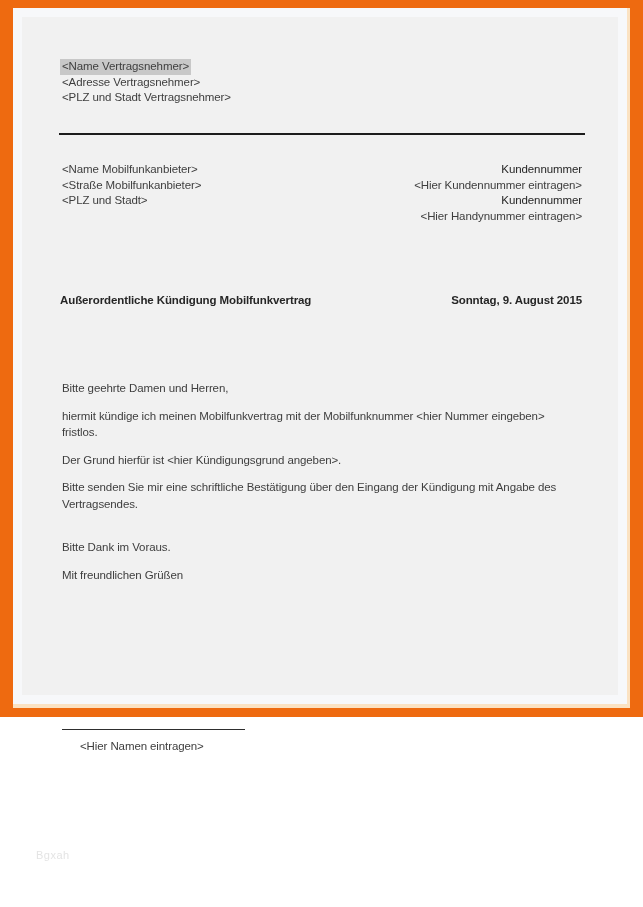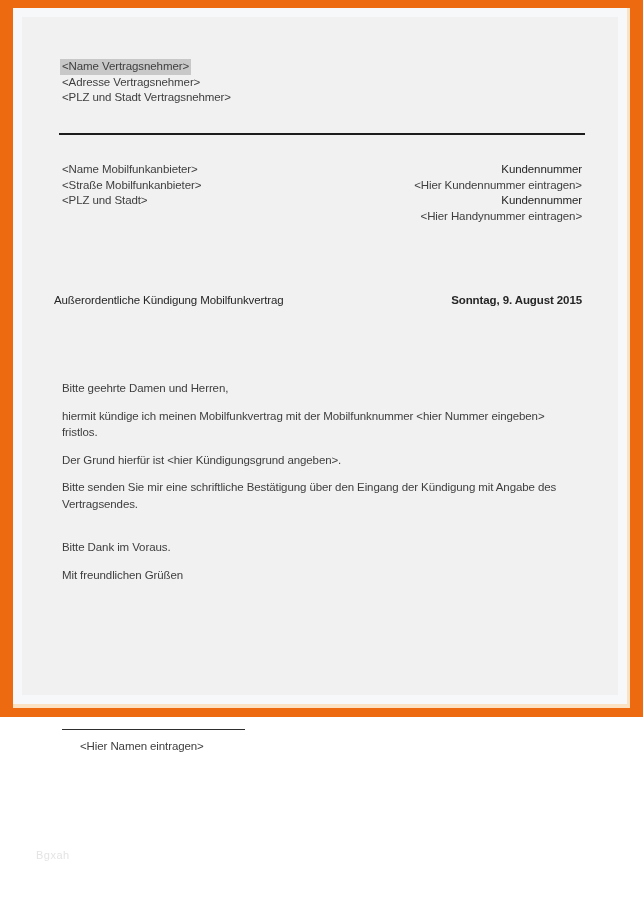--- a/index.html
+++ b/index.html
@@ -30,21 +30,21 @@
   }
   .content{position:absolute;inset:0;color:var(--text);font-size:11.5px;letter-spacing:-0.1px;}
   .abs{position:absolute;}
   .lines{line-height:15.5px;white-space:nowrap;}
   .sender{left:62px;top:59px;}
   .hl{background:var(--highlight);padding:0 2px;margin-left:-2px;display:inline-block;}
   .rule1{left:59px;top:133px;width:526px;border-top:2px solid var(--rule);height:0;}
   .recipient{left:62px;top:162px;}
   .meta{right:61px;top:162px;text-align:right;}
   b,.bold{font-weight:normal;color:var(--text_bold);}
-  .subject-title{left:54px;top:294px;font-weight:normal;color:var(--text_bold);white-space:nowrap;}
+  .subject-title{left:60px;top:294px;font-weight:bold;color:var(--text_bold);white-space:nowrap;}
   .subject-date{right:61px;top:294px;font-weight:bold;color:var(--text_bold);white-space:nowrap;}
   .letter-body{left:62px;top:380px;width:521px;line-height:16.5px;}
   .letter-body p{margin-bottom:11px;}
   .letter-body p.gap{margin-top:27px;}
   .sig-line{left:62px;top:729px;width:183px;border-top:1.5px solid #2e2e2e;height:0;}
   .sig-name{left:80px;top:740px;white-space:nowrap;}
   .watermark{left:36px;top:849px;font-size:11px;color:var(--watermark);letter-spacing:0.5px;}
 </style>
 </head>
 <body>

